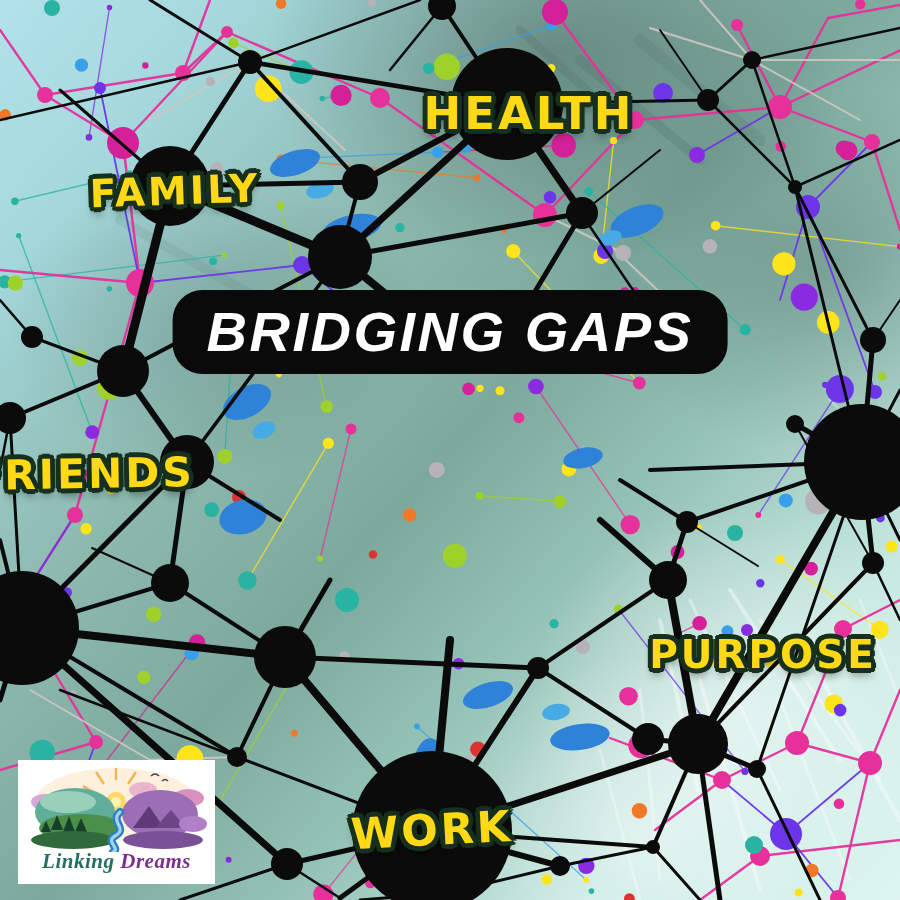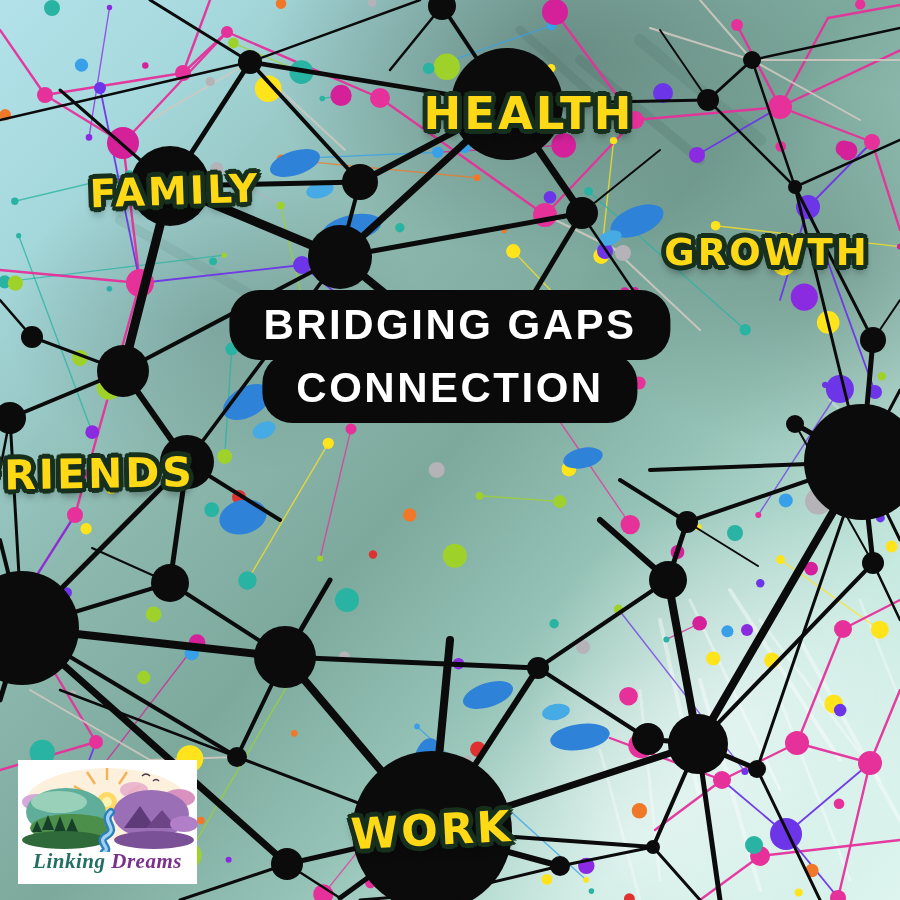--- a/index.html
+++ b/index.html
@@ -17,40 +17,40 @@
   svg.net{position:absolute;inset:0;}
   .pk{stroke:var(--accent-pink,#e6319b);stroke-width:2.4;opacity:.95}
   .pu{stroke:var(--accent-purple,#6d35e8);stroke-width:1.8;opacity:.95}
   .gy{stroke:#cfc8c0;stroke-width:2;opacity:.9}
   .fb{stroke:#ffffff;stroke-linecap:round}
   .sm{stroke:#41605a;stroke-linecap:round}
 
   .title-wrap{position:absolute;left:450px;top:297px;transform:translateX(-50%);
     display:flex;flex-direction:column;align-items:center;z-index:30;}
   .title-line{background:var(--title-bg,#0a0a0a);color:var(--title-text,#fff);
-    font-weight:bold;font-size:42px;letter-spacing:2.5px;line-height:1;
-    padding:14px 34px;border-radius:30px;margin-top:-7px;white-space:nowrap;}
+    font-weight:bold;font-size:56px;letter-spacing:2.5px;line-height:1;
+    padding:14px 34px;border-radius:30px;margin-top:-7px;white-space:nowrap;font-style:italic;}
 
   .tag{position:absolute;z-index:25;font-family:"DejaVu Sans",sans-serif;font-weight:bold;
     color:var(--label-fill,#ffd916);letter-spacing:3px;white-space:nowrap;
     transform:translate(-50%,-50%);
     text-shadow:
       5px 0 var(--oc), -5px 0 var(--oc), 0 5px var(--oc), 0 -5px var(--oc),
       4px 3px var(--oc), -4px 3px var(--oc), 4px -3px var(--oc), -4px -3px var(--oc),
       3px 4px var(--oc), -3px 4px var(--oc), 3px -4px var(--oc), -3px -4px var(--oc),
       0 7px 9px rgba(0,0,0,.45);}
   :root{--oc:#16301d;}
   #tag-health{left:517px;top:113px;font-size:45px;margin-left:12px;}
   #tag-family{left:175px;top:191px;font-size:39px;transform:translate(-50%,-50%) rotate(-2deg);}
   #tag-growth{left:767px;top:252px;font-size:37px;}
   #tag-friends{left:84px;top:474px;font-size:41px;transform:translate(-50%,-50%) rotate(-1deg);}
   #tag-purpose{left:763px;top:654px;font-size:39px;}
   #tag-work{left:432px;top:830px;font-size:43px;transform:translate(-50%,-50%) rotate(-3deg);}
 
-  .logo{position:absolute;left:18px;top:760px;width:179px;height:124px;background:#ffffff;
+  .logo{position:absolute;left:18px;top:760px;width:197px;height:124px;background:#ffffff;
     z-index:40;display:flex;flex-direction:column;align-items:center;}
   .logo svg{display:block;}
   .logo-text{font-family:"Liberation Serif",serif;font-style:italic;font-weight:bold;
     font-size:21px;line-height:1;margin-top:-1px;letter-spacing:.5px;}
   .logo-text .w1{color:var(--logo-w1,#236f63);}
   .logo-text .w2{color:var(--logo-w2,#7b2f8e);}
 </style>
 </head>
 <body>
 
@@ -513,27 +513,26 @@
       <circle cx="582" cy="213" r="16"></circle>
         <circle cx="873" cy="563" r="11"></circle>
       <circle cx="442" cy="6" r="14"></circle>
         <circle cx="447" cy="893" r="12"></circle>
       <circle cx="752" cy="60" r="9"></circle>
     </g>
   </svg>
 
   <div class="title-wrap">
     <div class="title-line">BRIDGING GAPS</div>
-    <div class="title-line">CONNECTION</div>
   </div>
 
   <div class="tag" id="tag-health">HEALTH</div>
   <div class="tag" id="tag-family">FAMILY</div>
-  <div class="tag" id="tag-growth">GROWTH</div>
   <div class="tag" id="tag-friends">FRIENDS</div>
+  <div class="tag" id="tag-purpose">PURPOSE</div>
   <div class="tag" id="tag-work">WORK</div>
 
   <div class="logo">
     <svg width="187" height="92" viewBox="0 0 187 92" aria-hidden="true">
       <ellipse cx="93" cy="44" rx="82" ry="36" fill="#fbe3c0" opacity=".55"></ellipse>
       <g stroke="#f2a93e" stroke-width="2.4" opacity=".85">
         <line x1="93" y1="20" x2="93" y2="8"></line>
           <line x1="105" y1="24" x2="113" y2="12"></line>
         <line x1="81" y1="24" x2="73" y2="12"></line>
           <line x1="114" y1="33" x2="126" y2="26"></line>

